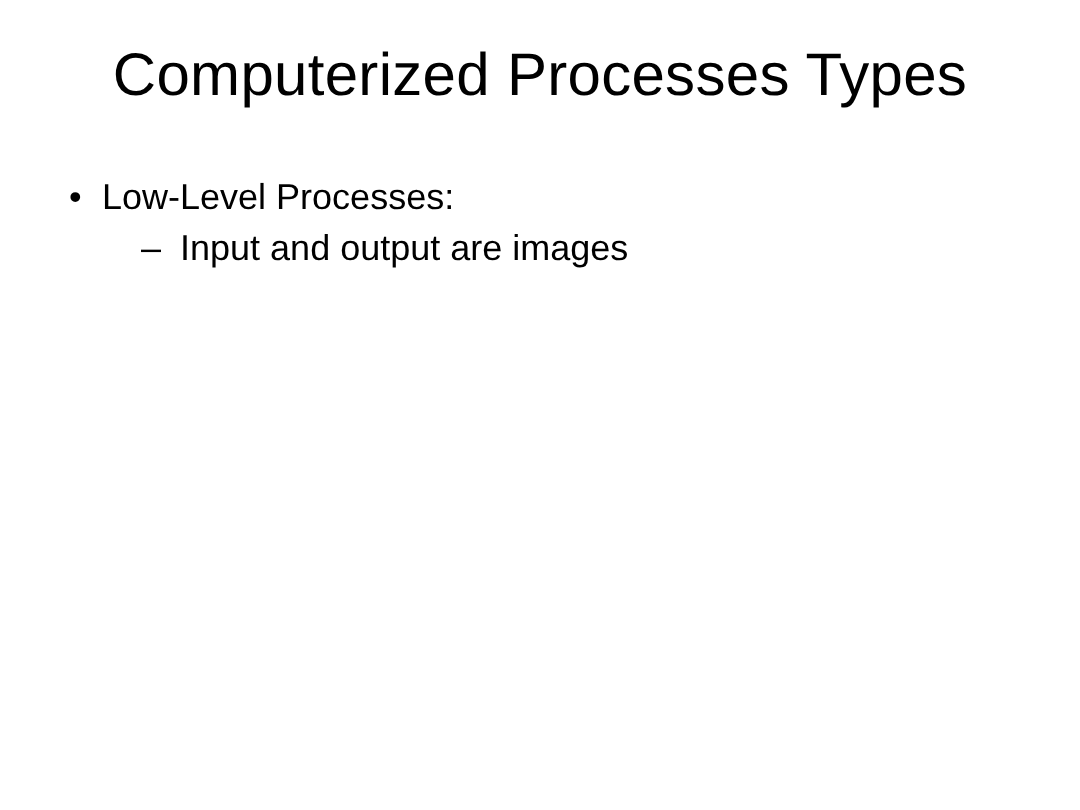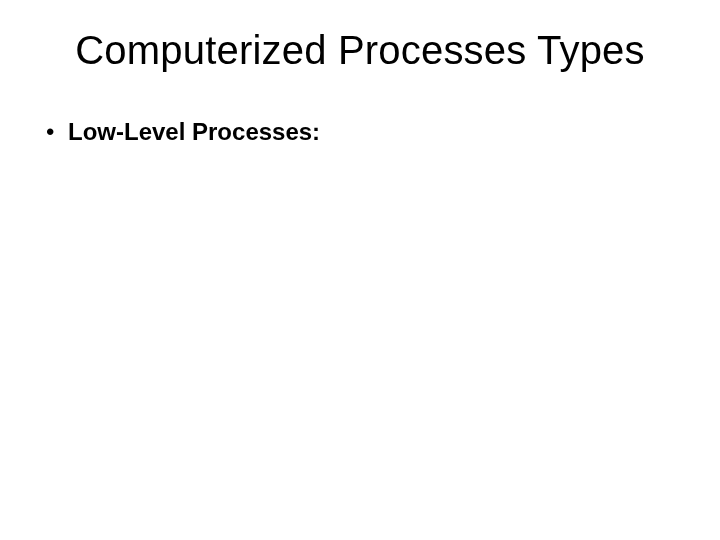--- a/index.html
+++ b/index.html
@@ -59,29 +59,32 @@
     font-weight: 400;
   }
   ul.level2 > li::before {
     content: "–";
     position: absolute;
     left: 6px;
     top: 0;
     font-size: 24px;
     line-height: 1.25;
   }
-  .b { font-weight: 700; }
+  .b { font-weight: 400; }
 </style>
 </head>
 <body>
 <div class="slide">
 
   <h1 class="title">Computerized Processes Types</h1>
 
   <ul class="level1">
     <li>
       <span class="b">Low-Level Processes:</span>
       <ul class="level2">
+        <li>
+          <span class="b">Input</span><span> and </span><span class="b">output</span><span> are images</span>
+        </li>
       </ul>
     </li>
   </ul>
 
 </div>
 
 </body></html>

